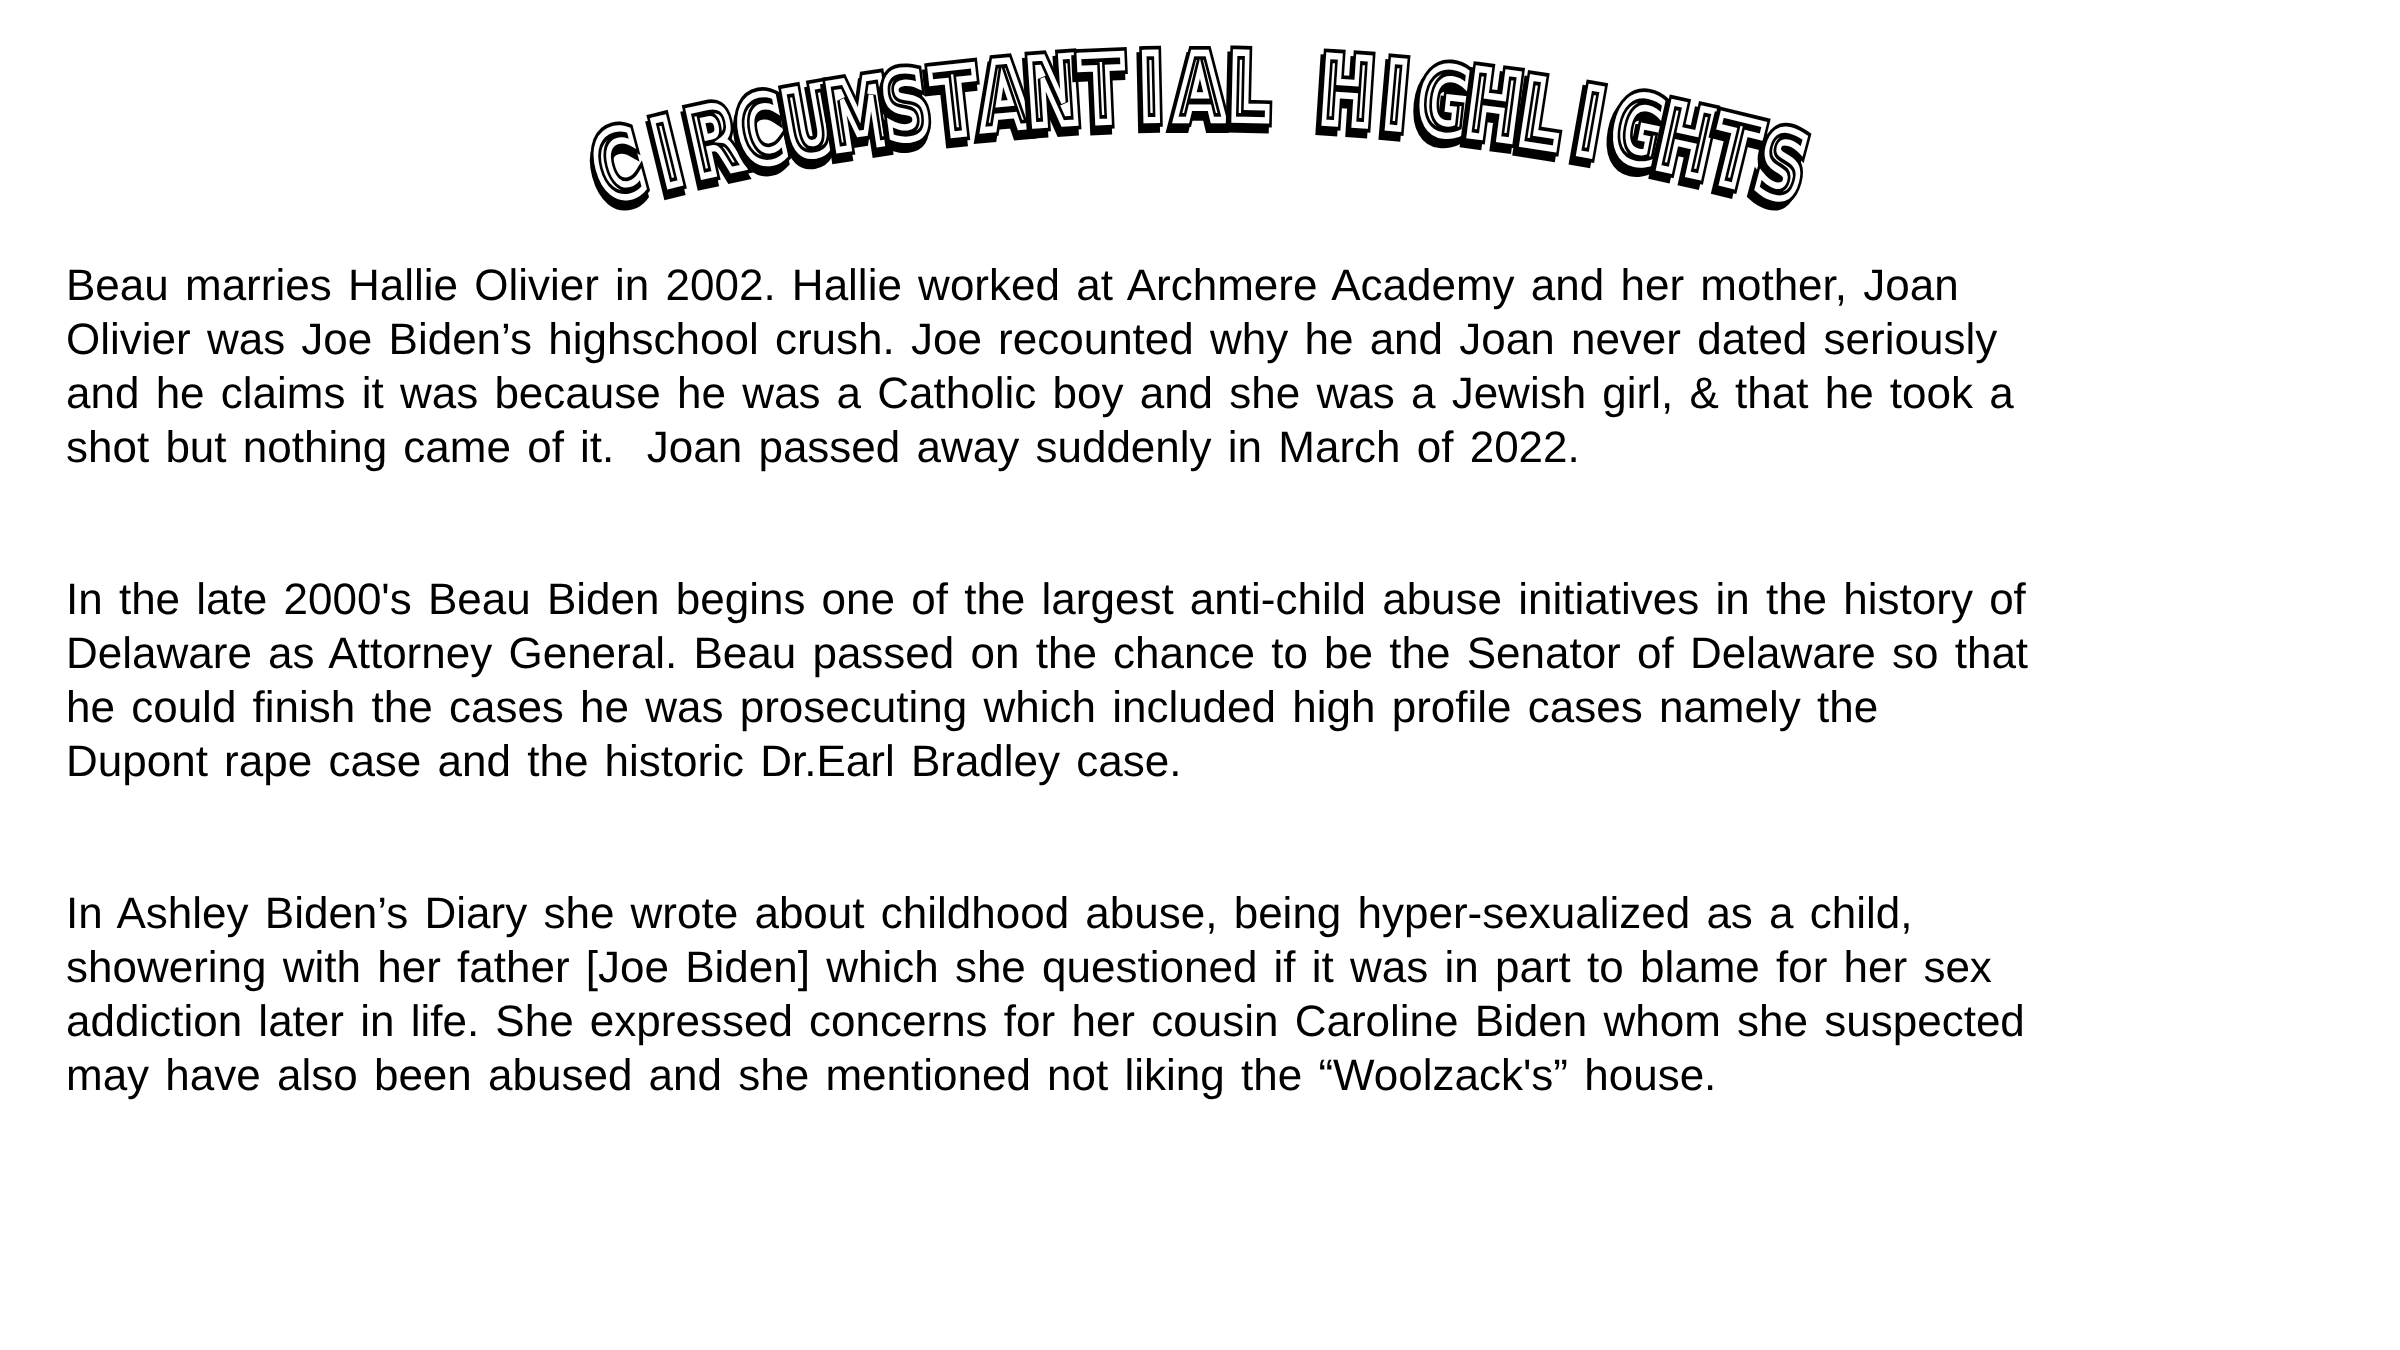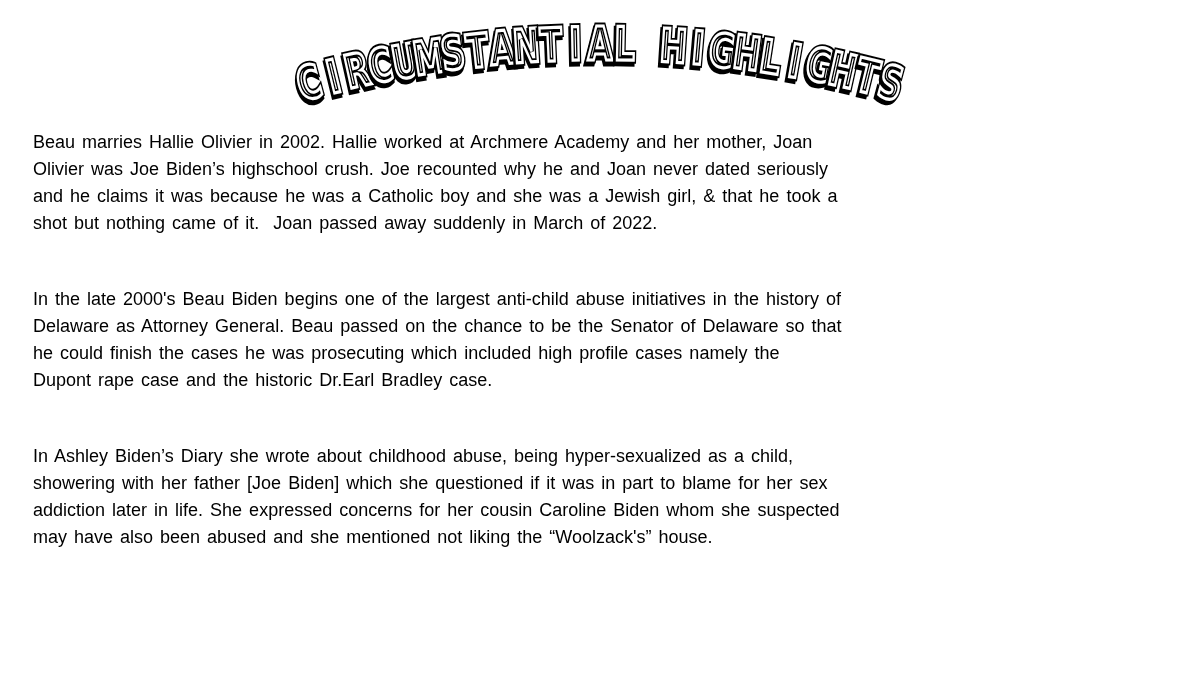--- a/index.html
+++ b/index.html
@@ -18,21 +18,21 @@
   }
   .arc-ch span{display:block;white-space:pre;}
   .l0,.l2{position:absolute;inset:0;}
   .l0{-webkit-text-stroke:7px #000;color:#000;transform:translate(-2px,3px);}
   .l1{position:relative;-webkit-text-stroke:7px #000;color:#fff;}
   .l2{-webkit-text-stroke:3.2px #fff;color:transparent;}
   
   main{position:absolute;left:33px;top:129px;width:1140px;}
   .para{
     margin:0 0 49px 0;
-    font-size:18px;line-height:27px;
+    font-size:22px;line-height:27px;
     letter-spacing:0px;word-spacing:2px;
     color:#000000;
     white-space:pre-wrap;
   }
 </style>
 </head>
 <body>
 
 <div class="page">
 

